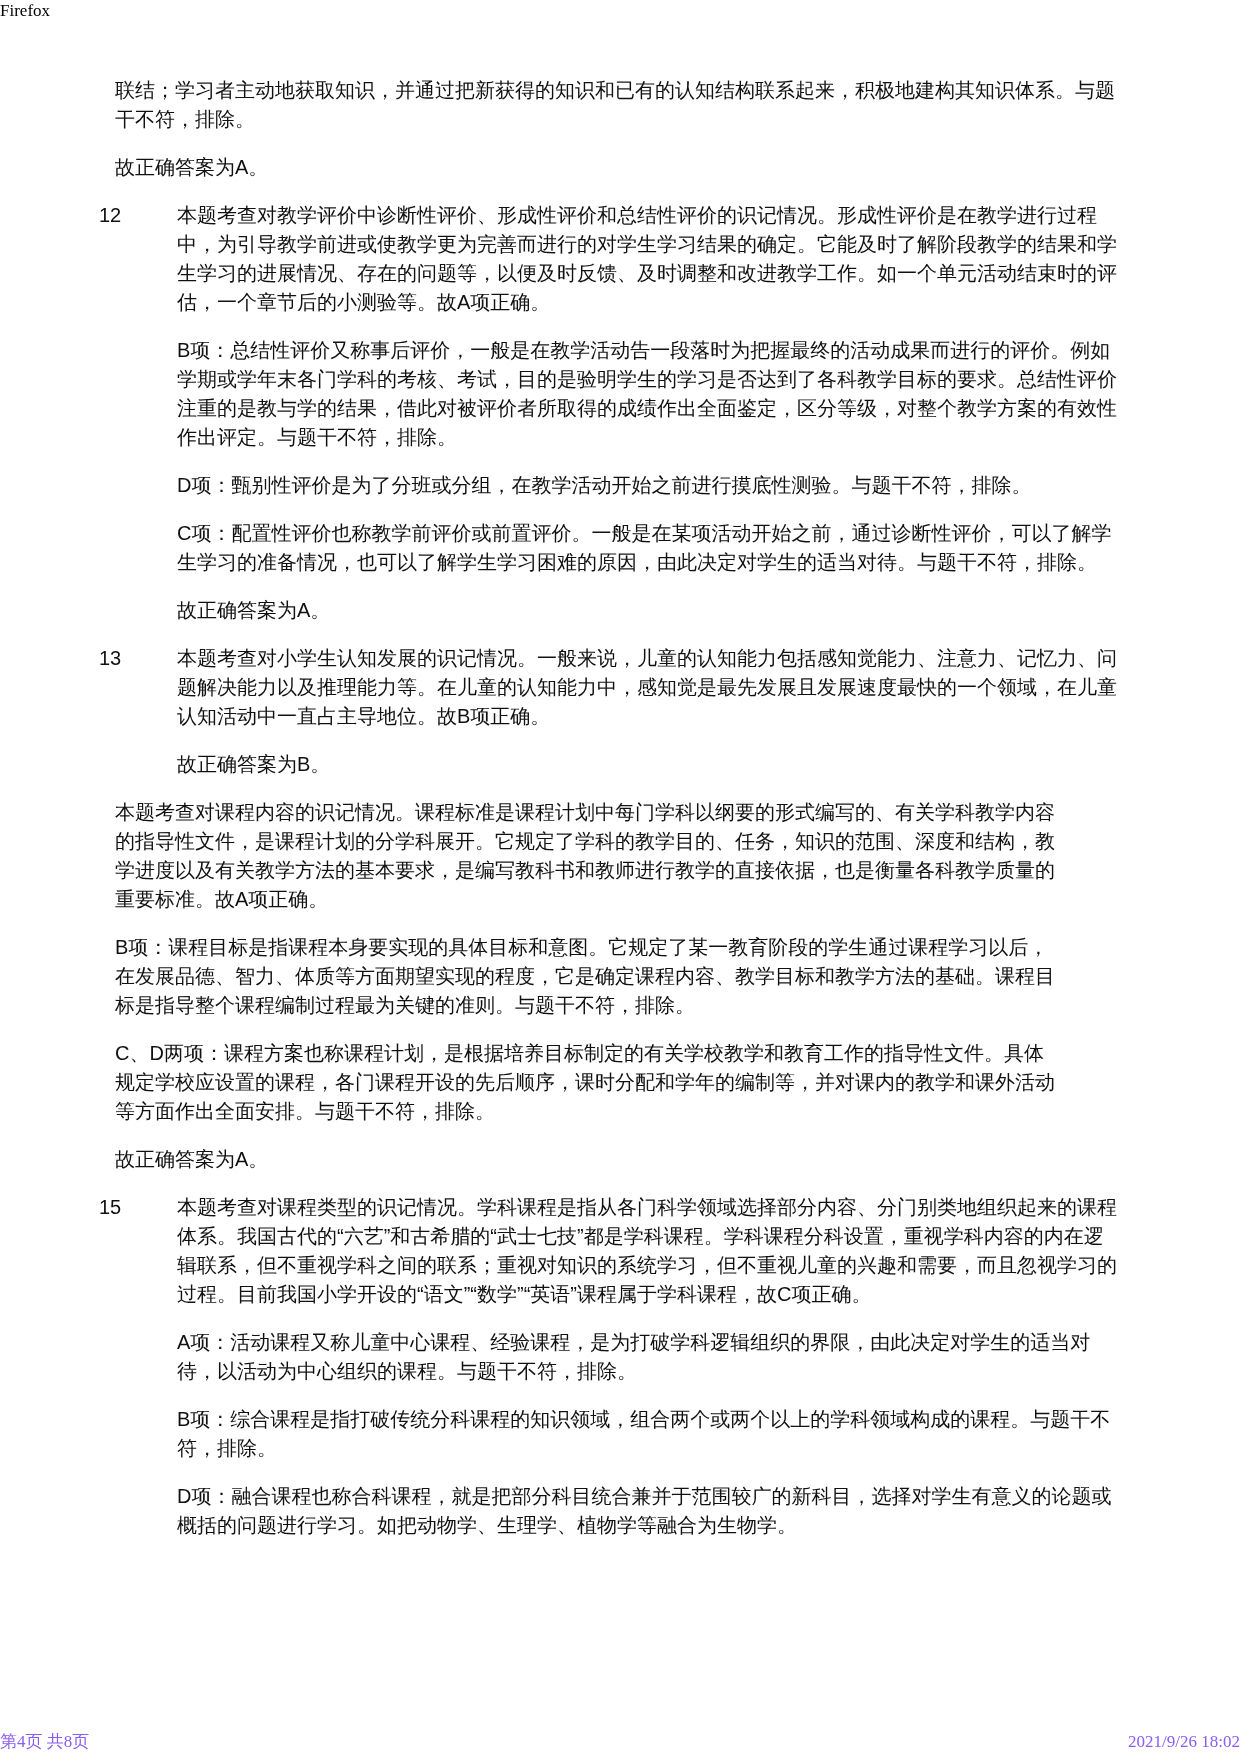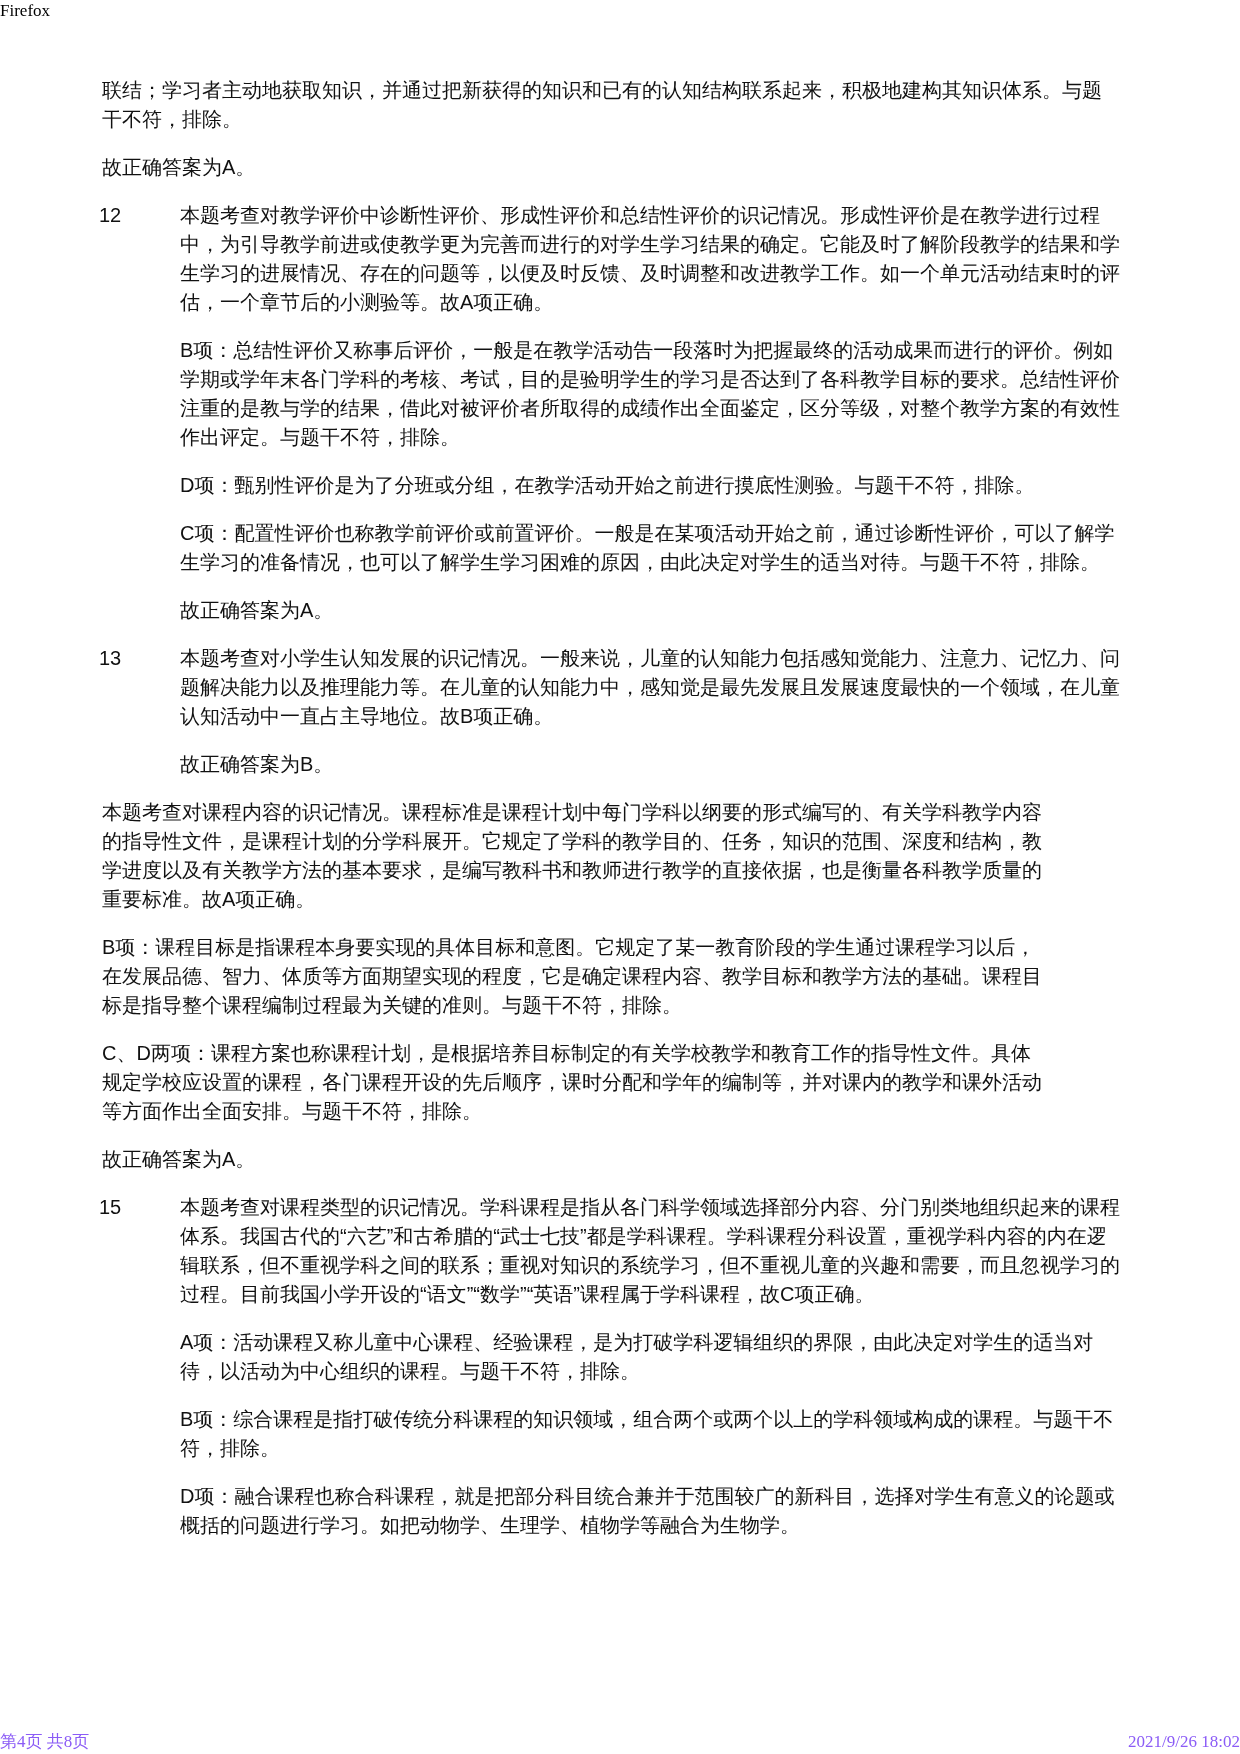--- a/index.html
+++ b/index.html
@@ -10,22 +10,22 @@
   }
   .print-header {
     position: absolute; left: 0; top: 0;
     font-family: Liberation Serif, serif;
     font-size: 17px; line-height: 22px; color: #000;
   }
   .content {
     position: absolute; left: 99px; top: 76px; width: 1020px;
     font-size: 20px; line-height: 29px;
   }
-  .para { margin: 0 0 19px 3px; white-space: pre-wrap; }
-  .item { display: flex; margin-top: 0; gap: 16px; }
+  .para { margin: 0 0 19px 16px; white-space: pre-wrap; }
+  .item { display: flex; margin-top: 0; }
   .item-num { width: 62px; flex: none; }
   .item-body { width: 944px; flex: none; }
   .item-body .para { width: 944px; }
   .print-footer {
     position: absolute; left: 0; right: 0; top: 1731px; height: 22px;
     font-family: "Liberation Serif", "DejaVu Serif", serif;
     font-size: 17px; line-height: 22px; color: #8b5cf6;
   }
   .footer-left { position: absolute; left: 0; top: 0; }
   .footer-right { position: absolute; right: 0; top: 0; text-align: center; }

